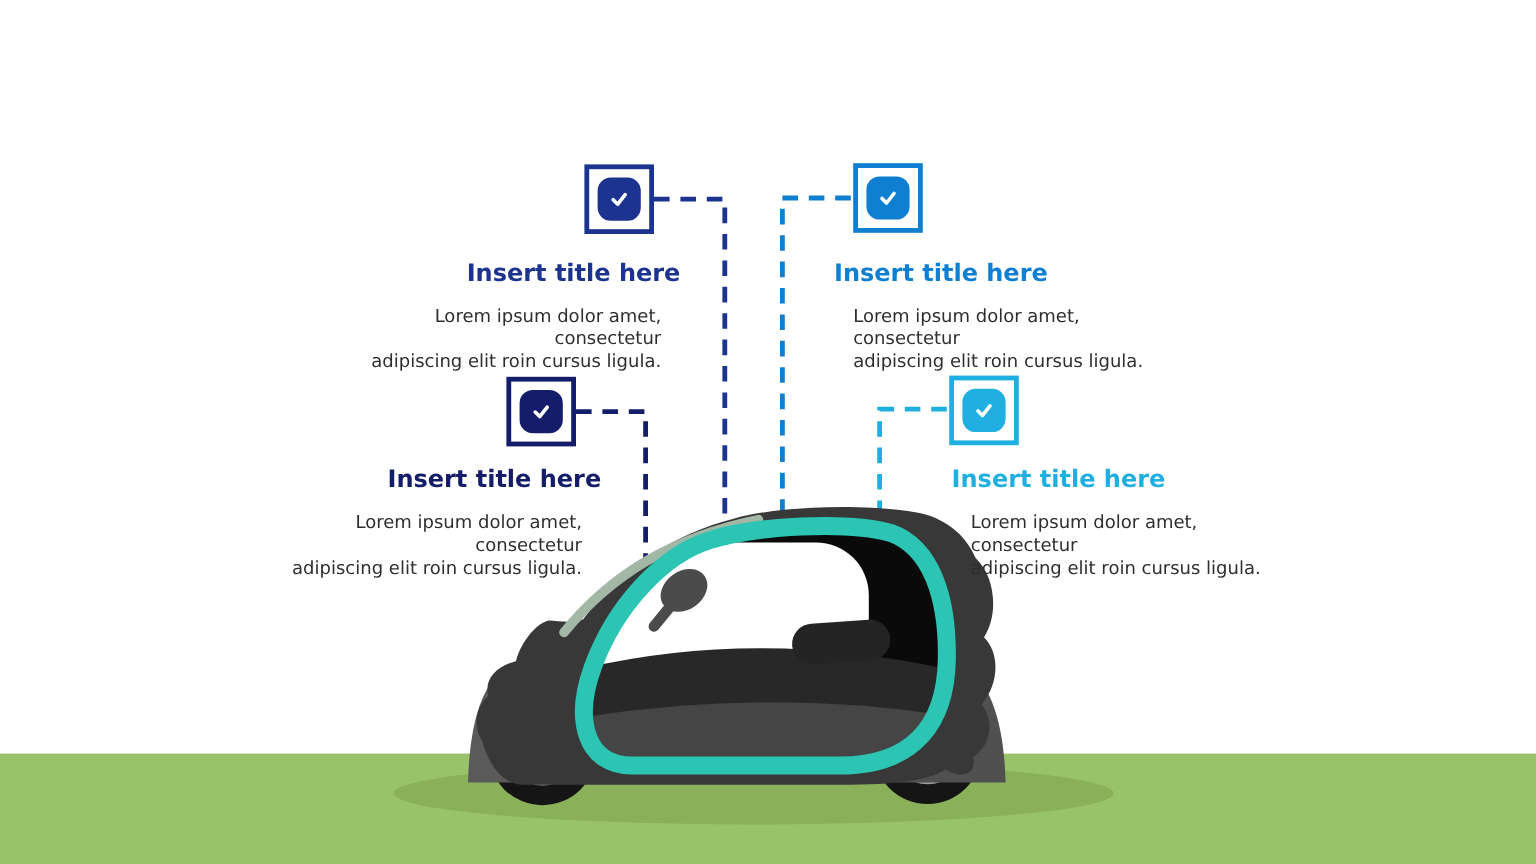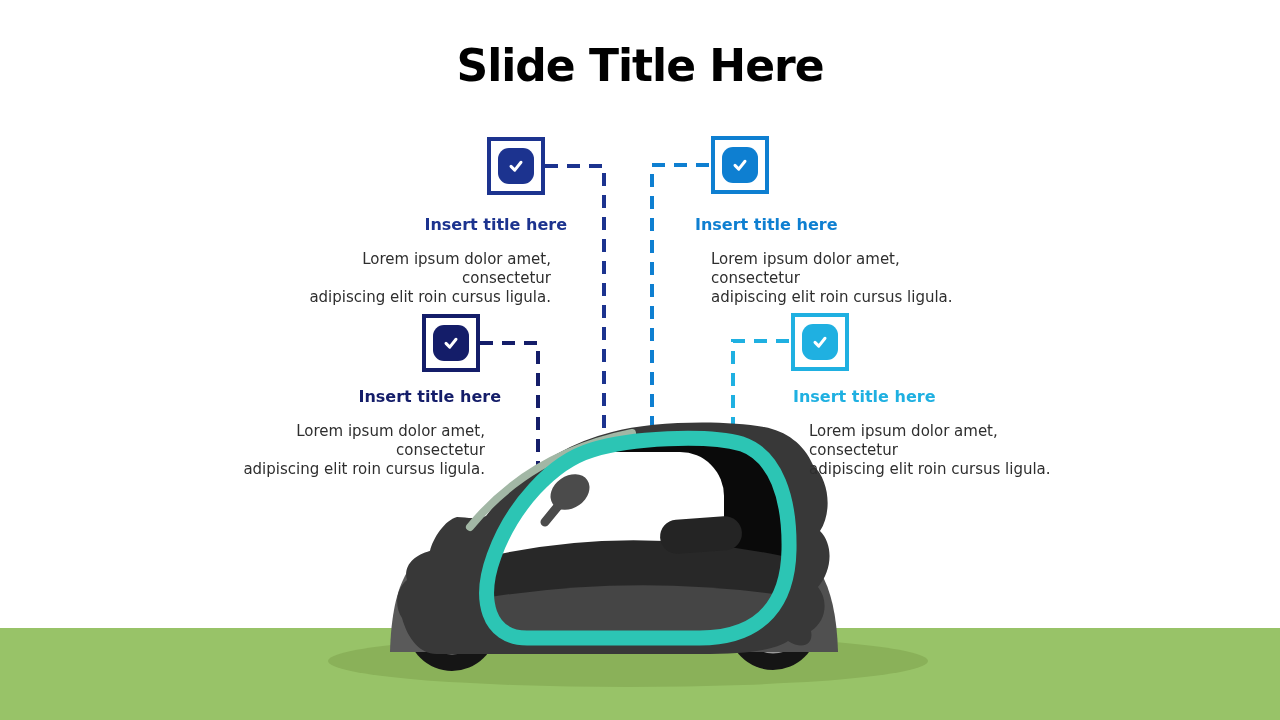--- a/index.html
+++ b/index.html
@@ -16,21 +16,21 @@
     position:absolute;width:50px;height:50px;border:4px solid var(--accent);
     background:#fff;display:flex;align-items:center;justify-content:center;z-index:2;
   }
   .check-squircle{
     width:36px;height:36px;border-radius:11px;background:var(--accent);
     display:flex;align-items:center;justify-content:center;
   }
   .callout-text{position:absolute;width:280px;z-index:2;}
   .callout-text.align-right{text-align:right;}
   .callout-text.align-left{text-align:left;}
-  .callout-title{font-size:16px;font-weight:700;color:var(--accent);margin:0 0 5px 0;line-height:1.1;}
+  .callout-title{font-size:20px;font-weight:700;color:var(--accent);margin:0 0 5px 0;line-height:1.1;}
   .callout-body{font-size:15px;color:#2e2e2e;line-height:19px;white-space:pre-line;margin:16px;}
   #pos-box-1{left:487px;top:137px;}
   #pos-box-2{left:711px;top:136px;}
   #pos-box-3{left:422px;top:314px;}
   #pos-box-4{left:791px;top:313px;}
   #pos-text-1{left:287px;top:216px;}
   #pos-text-2{left:695px;top:216px;}
   #pos-text-3{left:221px;top:388px;}
   #pos-text-4{left:793px;top:388px;}
 </style>
@@ -113,21 +113,20 @@
 
       <path fill="none" stroke="#2cc5b4" stroke-width="15" stroke-linejoin="round" d="M 527 638
                C 488 638 478 600 494 556
                C 512 506 552 462 592 450
                C 630 438 706 434 742 444
                C 776 456 790 498 789 550
                C 788 600 764 638 700 638 Z"></path>
     </g>
   </svg>
 
-  <h1 class="slide-title">Slide Title Here</h1>
 
   <div class="callout-box" id="pos-box-1" style="--accent: #1c338f;">
     <span class="check-squircle">
       <svg viewBox="0 0 24 24" width="20" height="20">
           <path d="M6 12.5 L10.5 17 L18 7.5" fill="none" stroke="#fff" stroke-width="3.6" stroke-linecap="round" stroke-linejoin="round"></path>
         </svg>
     </span>
   </div>
   <div class="callout-text align-right" id="pos-text-1" style="--accent: #1c338f;">
     <p class="callout-title">Insert title here</p>

